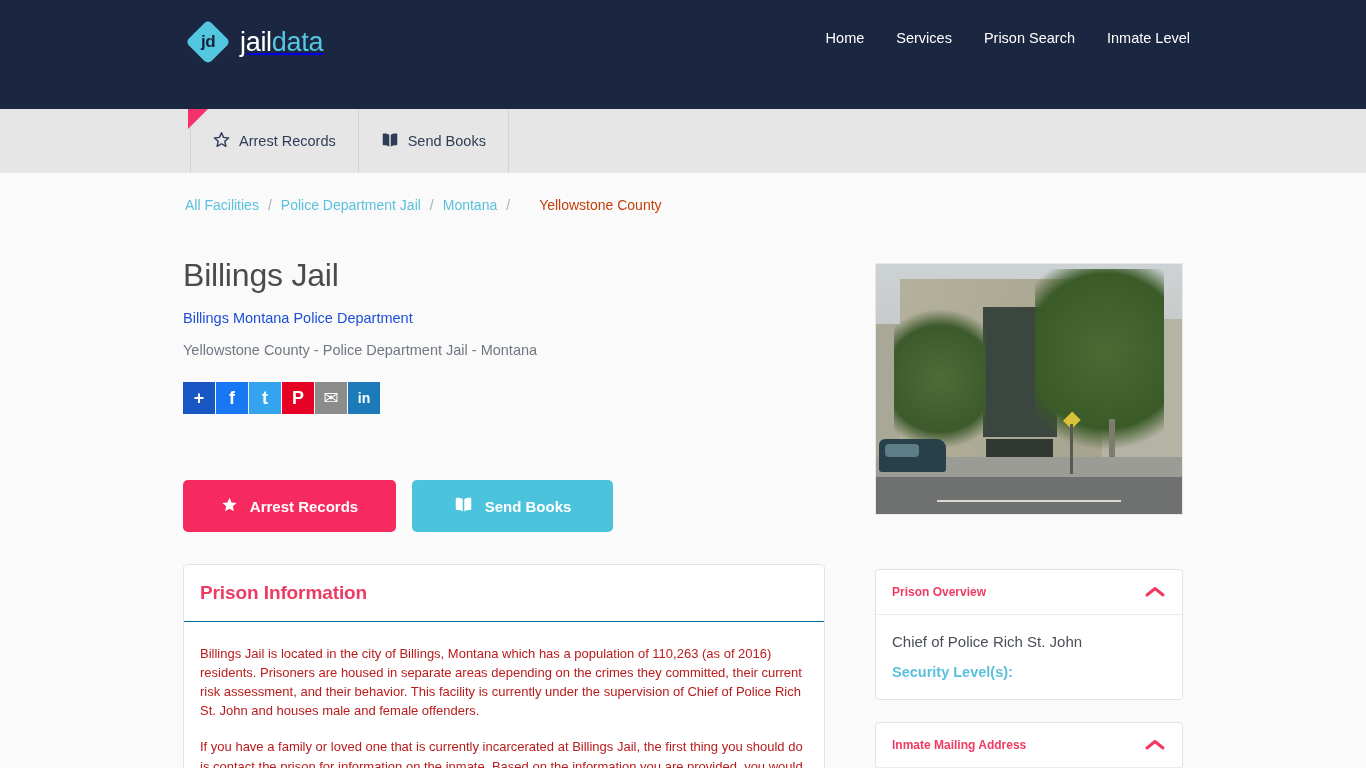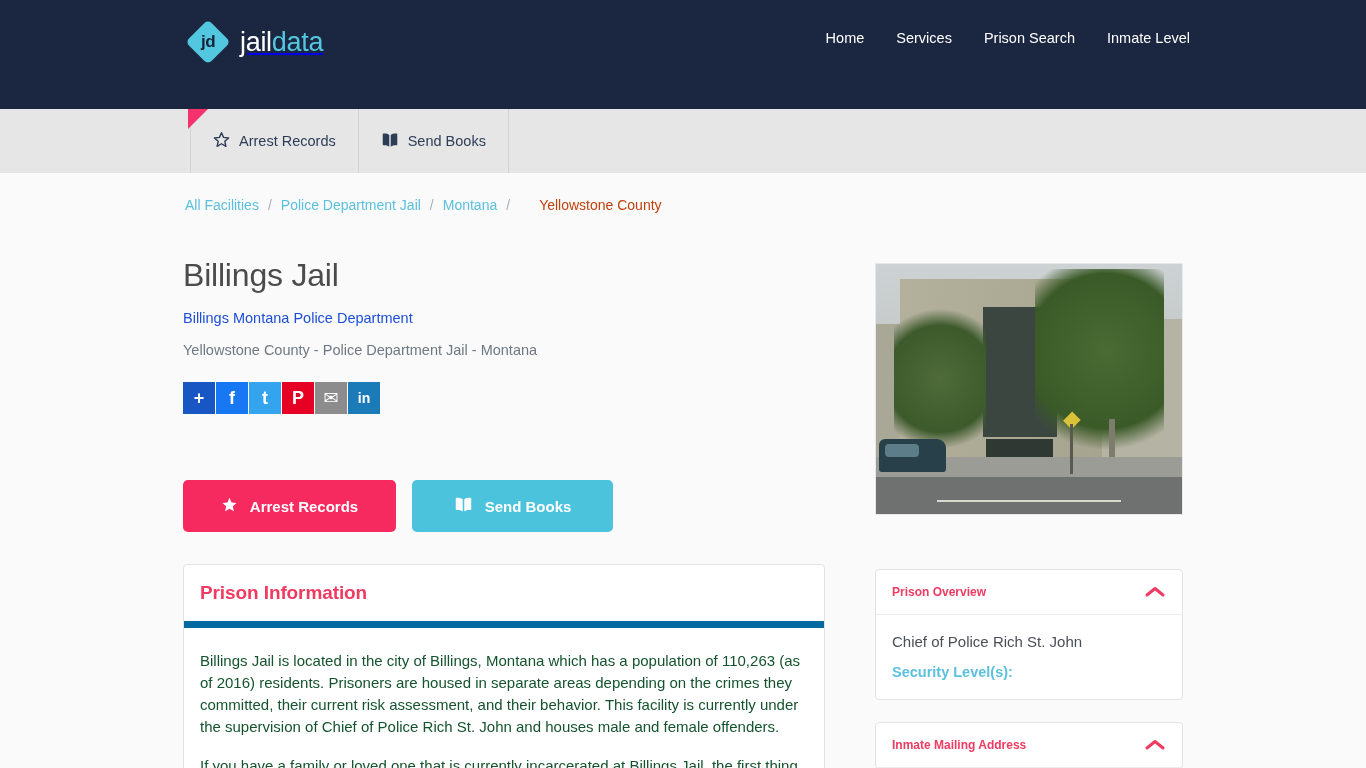--- a/index.html
+++ b/index.html
@@ -145,30 +145,30 @@
   .btn-books  { background: #4cc3dd; width: 201px; height: 52px; }
 
   
   .card {
     background: #fff;
     border: 1px solid #e3e3e3;
     border-radius: 4px;
   }
   .card-head {
     padding: 17px 16px;
-    border-bottom: 7px solid #0369a1;
+    border-bottom: 1px solid #0369a1;
     display: flex; align-items: center; justify-content: space-between;
   }
   .card-head h2 {
     font-size: 19px; font-weight: bold; color: #ef3b61;
     letter-spacing: -0.1px;
   }
   .card-body { padding: 22px 16px 16px; }
   .card-body p {
-    font-size: 15px; line-height: 1.47; color: #14532d;
+    font-size: 13px; line-height: 1.47; color: #b91c1c;
     margin-bottom: 17px;
   }
 
   
   .photo {
     width: 308px; height: 252px;
     border: 1px solid #e8e8e8;
     position: relative; overflow: hidden;
     background: #b9bcae;
     margin-bottom: 54px;

